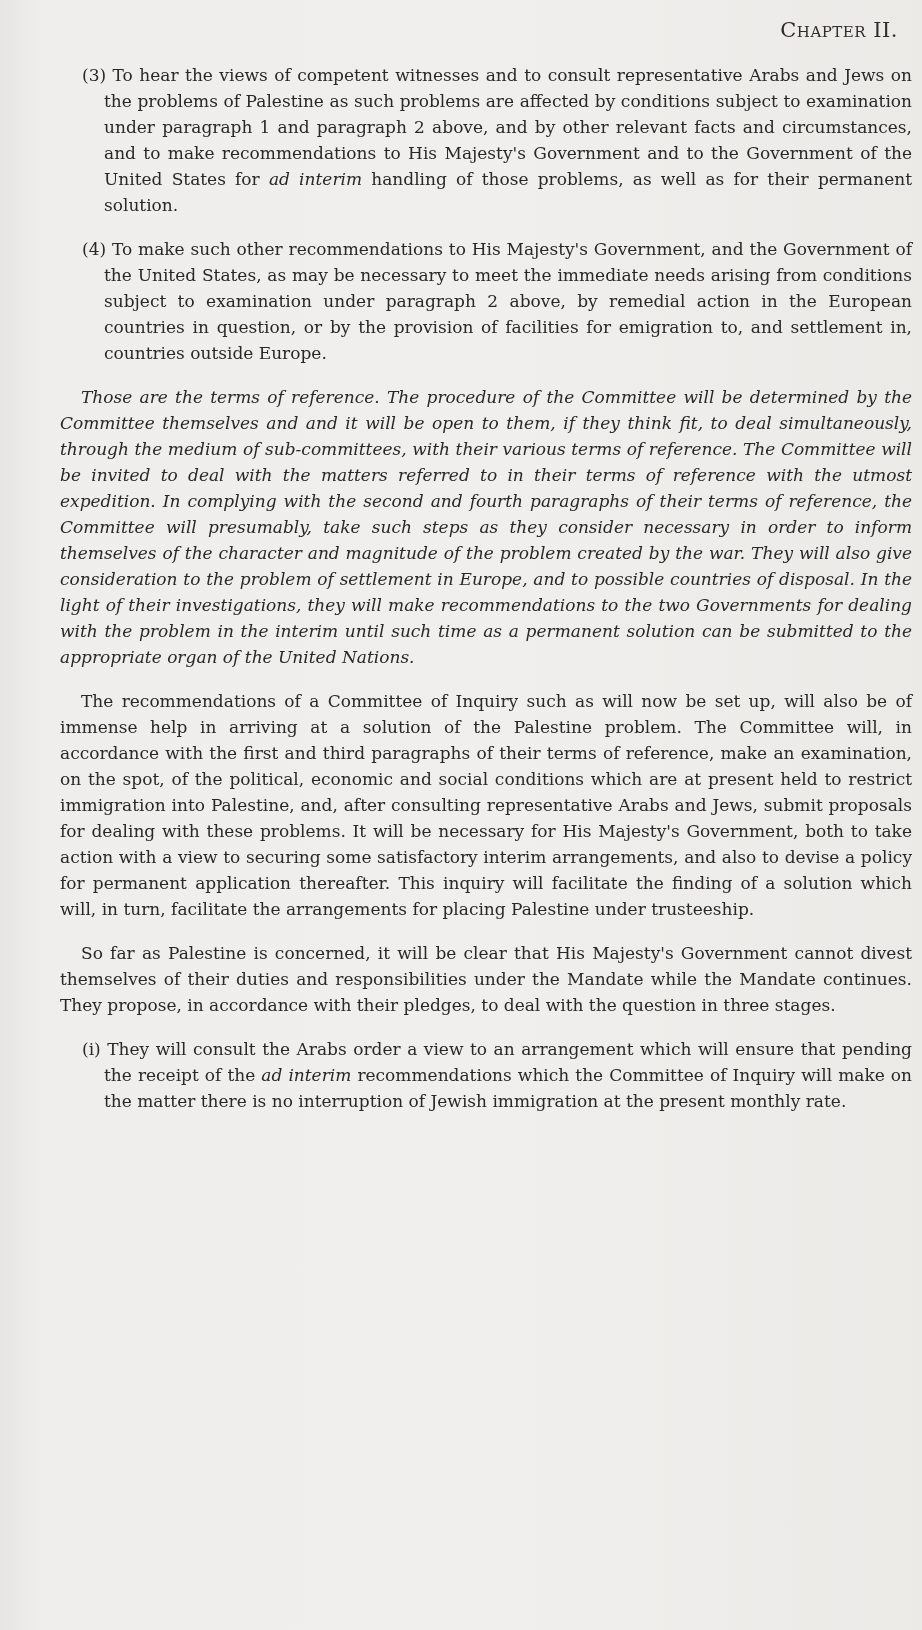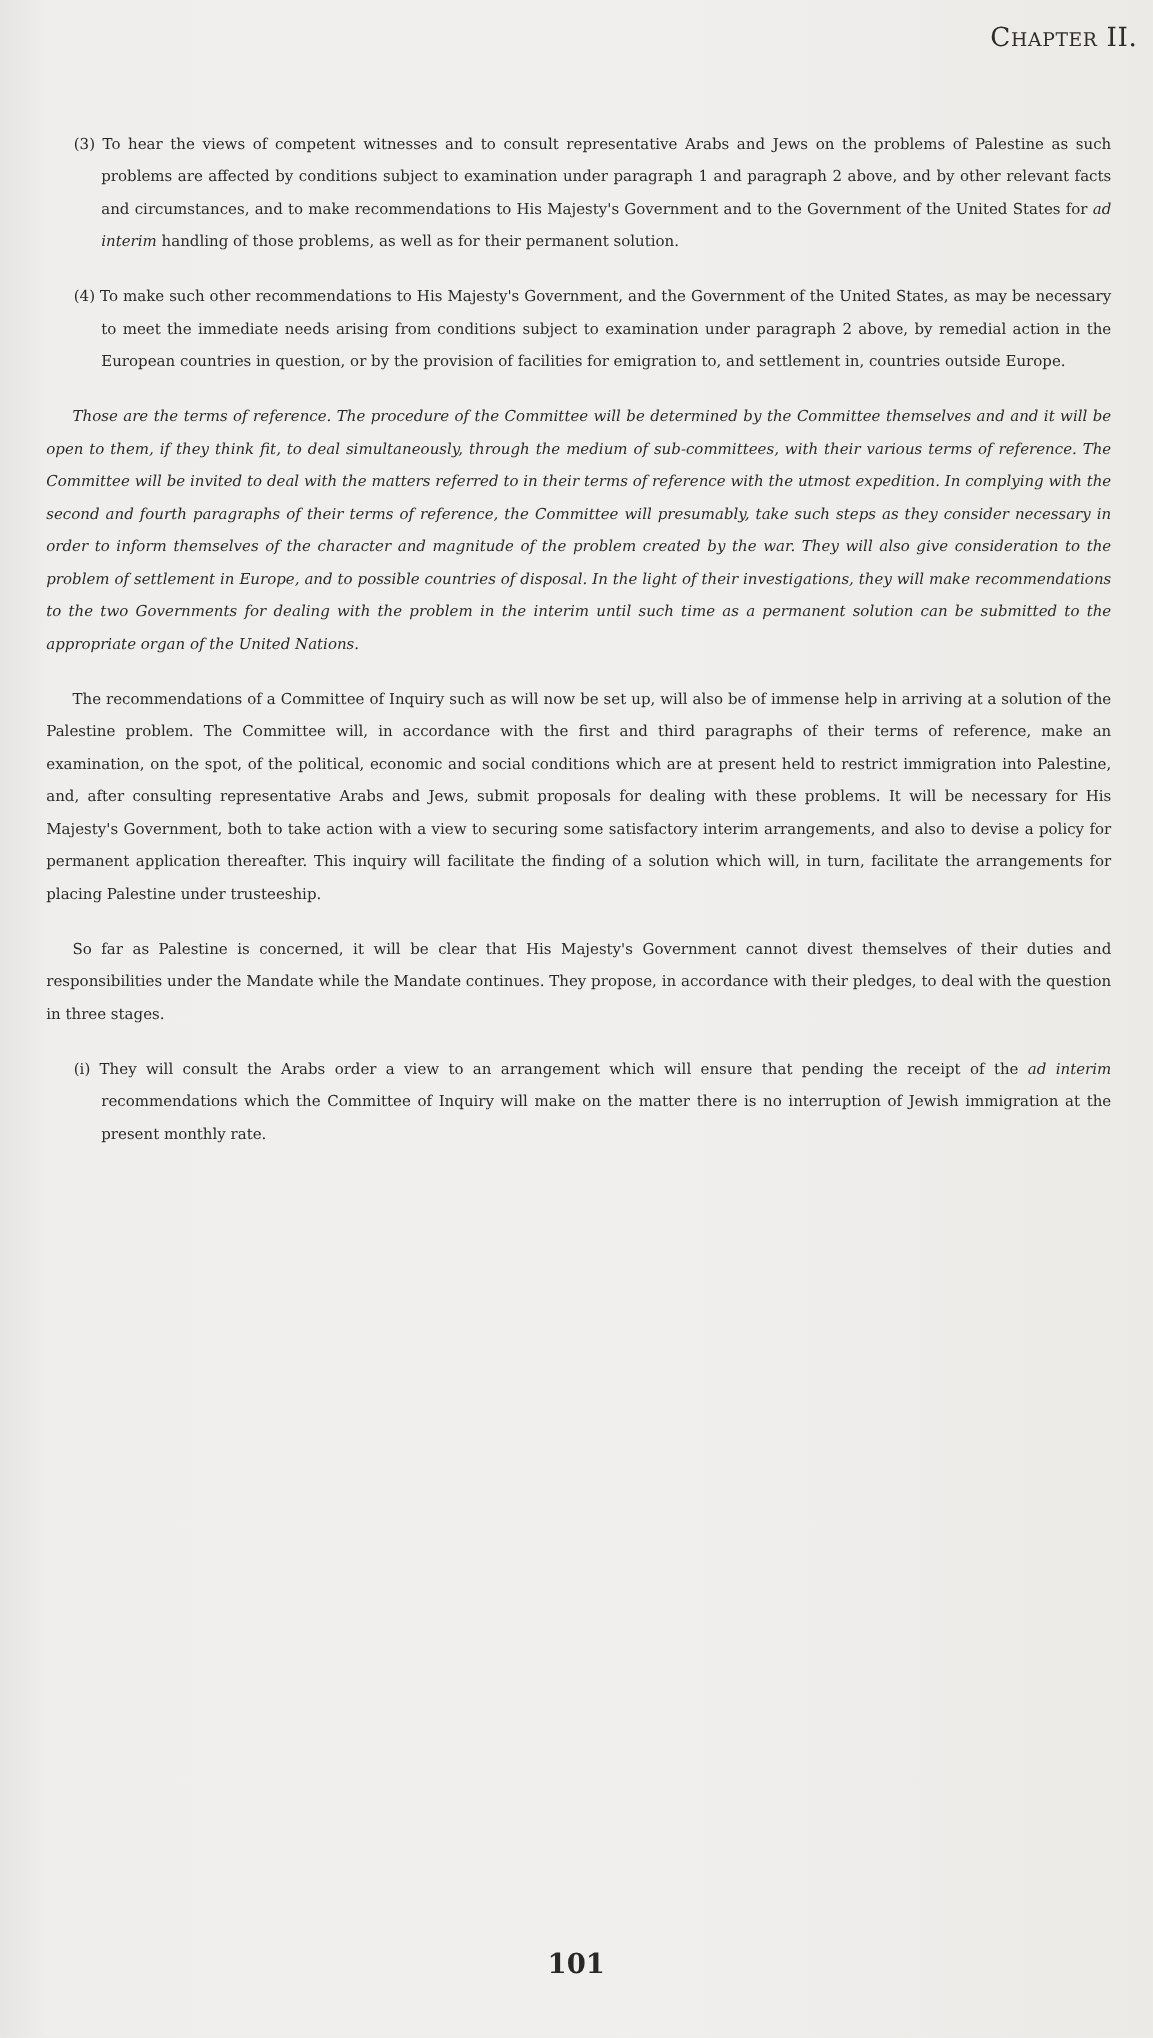--- a/index.html
+++ b/index.html
@@ -9,30 +9,29 @@
     font-family: "DejaVu Serif", "Liberation Serif", serif;
     color: #2a2826;
     overflow: hidden;
     position: relative;
   }
   .page {
     position: absolute; left: 0; top: 0; width: 922px; height: 1630px;
     background: linear-gradient(90deg, #e6e5e3 0px, #efeeec 40px, #f0efed 500px, #eceae7 922px);
   }
   .header {
-    position: absolute; right: 12px; top: 18px;
+    position: absolute; right: 24px; top: 18px;
     font-size: 21px; letter-spacing: 0.5px;
     font-variant: small-caps;
     color: #2f2c2a;
   }
   .content {
-    position: absolute; left: 37px; top: 62px; width: 852px;
-    font-size: 12px; line-height: 26px;
+    position: absolute; left: 60px; top: 62px; width: 852px;
+    font-size: 17px; line-height: 26px;
     text-align: justify;
-    margin-top: 40px;
   }
   .item {
     padding-left: 44px; text-indent: -22px;
     margin: 0 0 18px 0;
   }
   .para {
     text-indent: 21px; margin: 0 0 18px 0;
   }
   .item.first { margin-top: 0; }
   .para.p1 { margin-top: 4px; font-style: italic; }
@@ -53,14 +52,13 @@
 
     <p class="item"><span>(4)</span> <span>To make such other recommendations to His Majesty's Government, and the Government of the United States, as may be necessary to meet the immediate needs arising from conditions subject to examination under paragraph 2 above, by remedial action in the European countries in question, or by the provision of facilities for emigration to, and settlement in, countries outside Europe.</span></p>
 
     <p class="para p1">Those are the terms of reference. The procedure of the Committee will be determined by the Committee themselves and and it will be open to them, if they think fit, to deal simultaneously, through the medium of sub-committees, with their various terms of reference. The Committee will be invited to deal with the matters referred to in their terms of reference with the utmost expedition. In complying with the second and fourth paragraphs of their terms of reference, the Committee will presumably, take such steps as they consider necessary in order to inform themselves of the character and magnitude of the problem created by the war. They will also give consideration to the problem of settlement in Europe, and to possible countries of disposal. In the light of their investigations, they will make recommendations to the two Governments for dealing with the problem in the interim until such time as a permanent solution can be submitted to the appropriate organ of the United Nations.</p>
     <p class="para">The recommendations of a Committee of Inquiry such as will now be set up, will also be of immense help in arriving at a solution of the Palestine problem. The Committee will, in accordance with the first and third paragraphs of their terms of reference, make an examination, on the spot, of the political, economic and social conditions which are at present held to restrict immigration into Palestine, and, after consulting representative Arabs and Jews, submit proposals for dealing with these problems. It will be necessary for His Majesty's Government, both to take action with a view to securing some satisfactory interim arrangements, and also to devise a policy for permanent application thereafter. This inquiry will facilitate the finding of a solution which will, in turn, facilitate the arrangements for placing Palestine under trusteeship.</p>
     <p class="para">So far as Palestine is concerned, it will be clear that His Majesty's Government cannot divest themselves of their duties and responsibilities under the Mandate while the Mandate continues. They propose, in accordance with their pledges, to deal with the question in three stages.</p>
 
     <p class="item"><span>(i)</span> <span>They will consult the Arabs order a view to an arrangement which will ensure that pending the receipt of the </span><em>ad interim</em><span> recommendations which the Committee of Inquiry will make on the matter there is no interruption of Jewish immigration at the present monthly rate.</span></p>
   </div>
 
-  <div class="footer">101</div>
 </div>
 
 </body></html>

